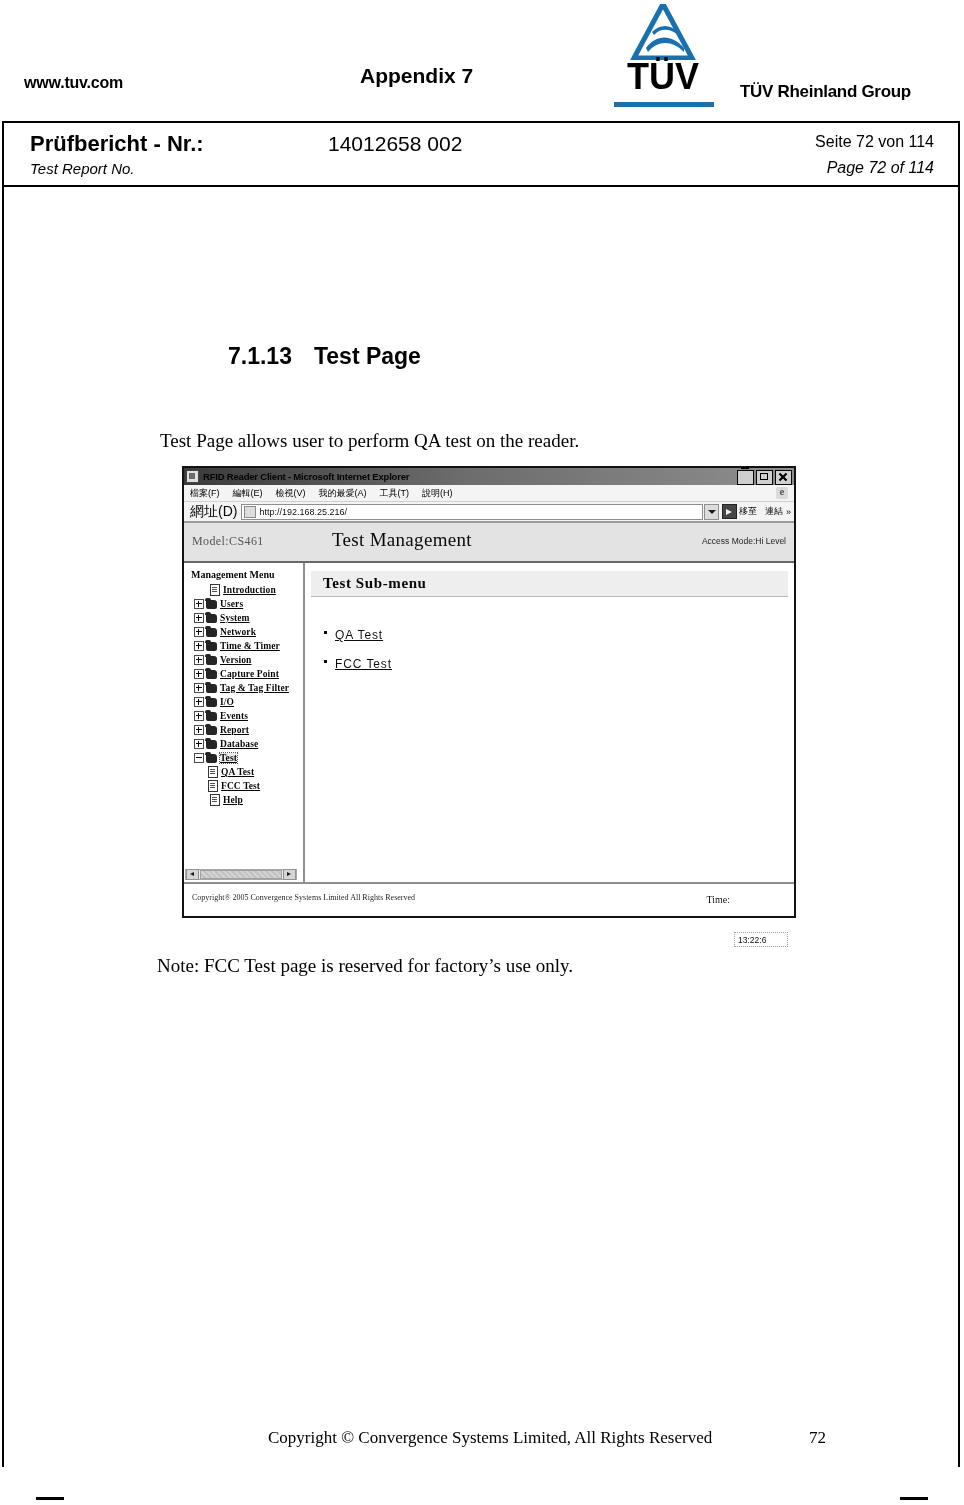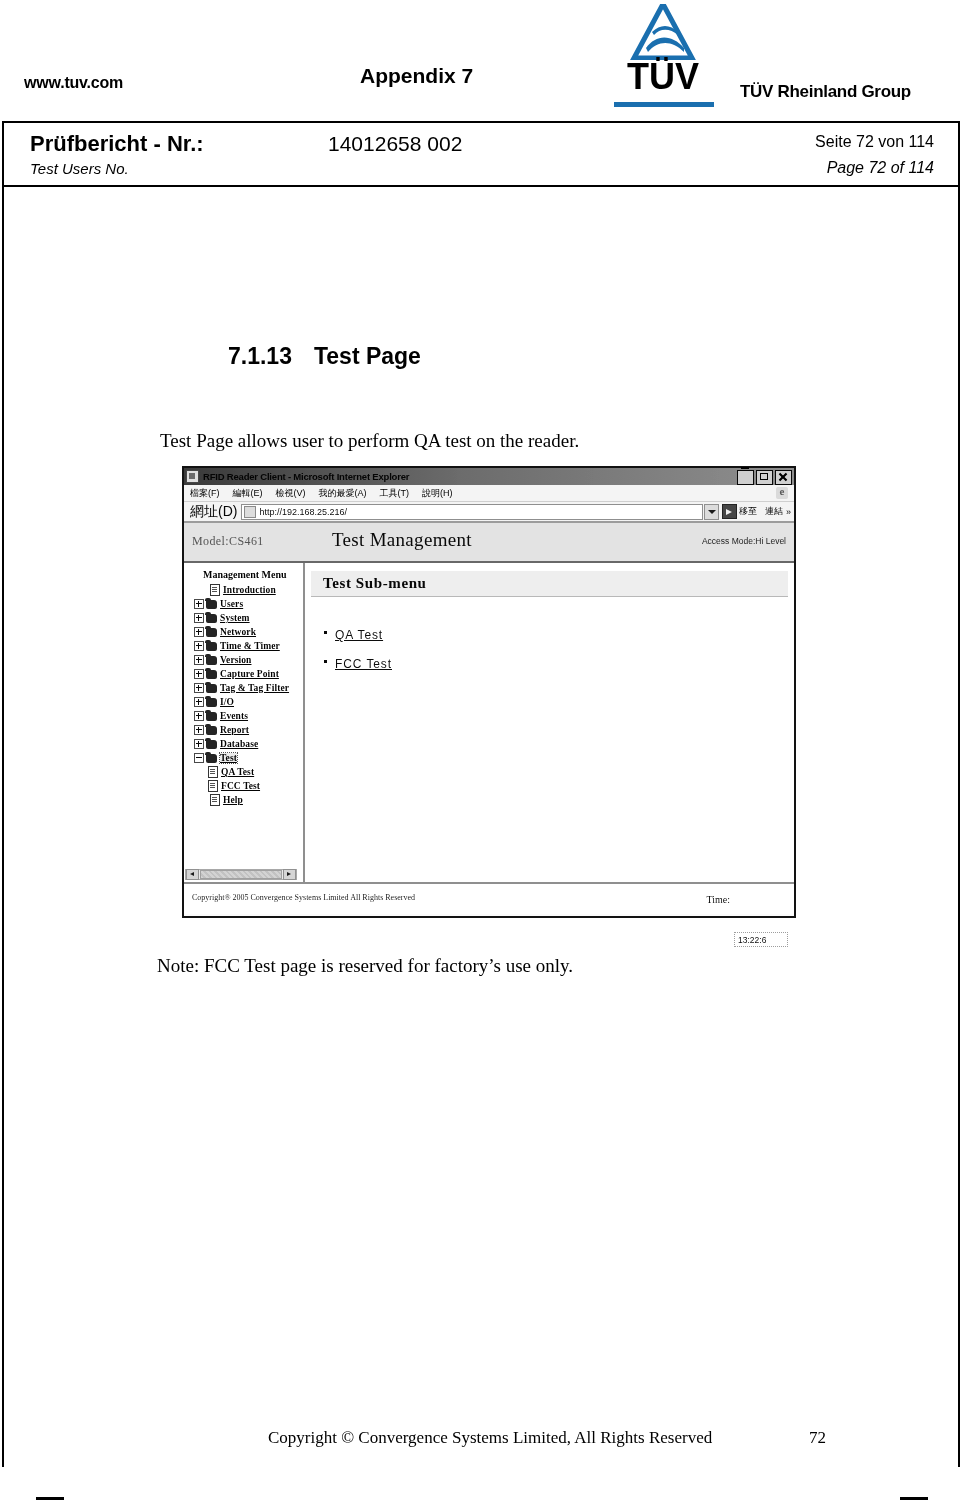--- a/index.html
+++ b/index.html
@@ -348,21 +348,21 @@
     position: relative;
     box-sizing: border-box;
     padding: 6px 0 0 4px;
   }
   .mm-title {
     font-family: "Liberation Serif", serif;
     font-weight: bold;
     font-size: 10px;
     color: #0a0a0a;
     margin-bottom: 3px;
-    margin-left: 15px;
+    margin-left: 3px;
   }
   .tree { list-style: none; margin: 0; padding: 0; }
   .tree li {
     display: flex;
     align-items: center;
     height: 14px;
     padding-left: 6px;
     position: relative;
   }
   .tree li.sub { padding-left: 20px; }
@@ -542,21 +542,21 @@
     </svg>
     <div class="tuv-word">TÜV</div>
     <div class="tuv-rule"></div>
   </div>
 
   <div class="hdr-group">TÜV Rheinland Group</div>
 </div>
 
 <div class="report-bar">
   <div class="rb-pruef">Prüfbericht - Nr.:</div>
-  <div class="rb-testreport">Test Users No.</div>
+  <div class="rb-testreport">Test Report No.</div>
   <div class="rb-number">14012658 002</div>
   <div class="rb-seite">Seite 72 von 114</div>
   <div class="rb-page">Page 72 of 114</div>
 </div>
 
 <div class="content-frame"></div>
 
 <div class="section-heading">
   <span class="num">7.1.13</span><span>Test Page</span>
 </div>

